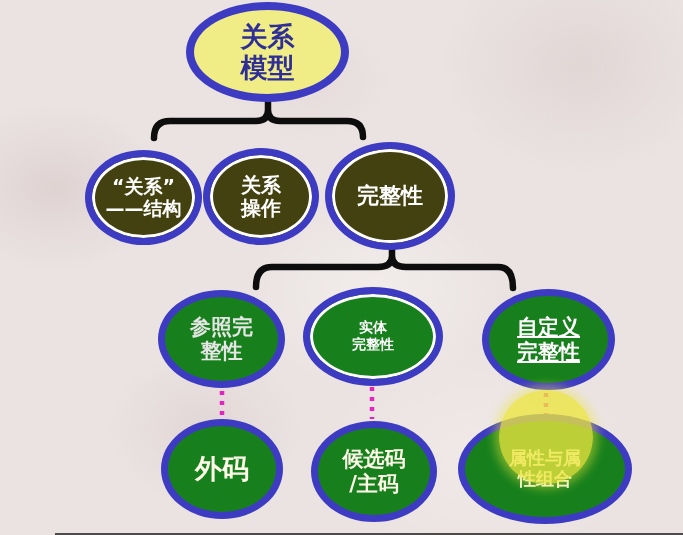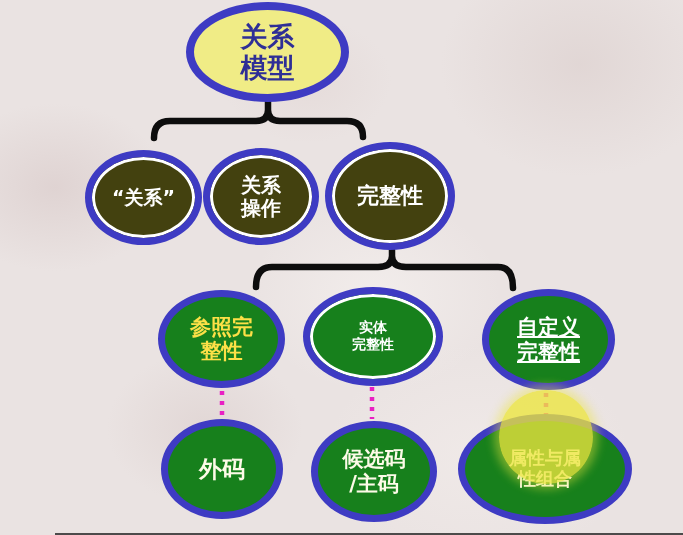--- a/index.html
+++ b/index.html
@@ -34,24 +34,24 @@
     z-index:2;
   }
   .node .line{display:block;white-space:nowrap;}
   .ring{box-shadow:inset 0 0 0 3px #ffffff;align-items:center;}
   
   .n-root{left:186px;top:2px;width:163px;height:100px;border-width:8px;
           background:#f0ec86;color:#2e2e96;font-size:27px;}
   .n-structure{left:85px;top:150px;width:117px;height:95px;background:#43410f;color:#fff;font-size:19px;}
   .n-ops{left:203px;top:148px;width:116px;height:97px;background:#43410f;color:#fff;font-size:20px;}
   .n-integrity{left:325px;top:142px;width:130px;height:108px;background:#43410f;color:#fff;font-size:22px;}
-  .n-ref{left:158px;top:290px;width:127px;height:98px;background:#17801c;color:#fde047;font-size:21px;}
+  .n-ref{left:158px;top:290px;width:127px;height:98px;background:#17801c;color:#e5e5e5;font-size:21px;}
   .n-entity{left:303px;top:287px;width:140px;height:99px;background:#17801c;color:#fff;font-size:14px;font-family:Liberation Serif, serif;}
   .n-userdef{left:482px;top:289px;width:133px;height:101px;background:#17801c;color:#fff;font-size:21px;text-decoration:underline;}
-  .n-foreign{left:161px;top:419px;width:122px;height:100px;background:#17801c;color:#fdfbe8;font-size:23px;}
+  .n-foreign{left:161px;top:419px;width:122px;height:100px;background:#17801c;color:#fdfbe8;font-size:27px;}
   .n-candidate{left:311px;top:421px;width:126px;height:101px;background:#17801c;color:#fdfbe8;font-size:21px;}
   .n-attr{left:458px;top:414px;width:174px;height:110px;background:#17801c;color:#fdfbe8;font-size:18px;}
   .highlight-spot{
     position:absolute;left:499px;top:390px;width:94px;height:94px;
     border-radius:50%;
     background:rgba(236,229,62,.78);
     box-shadow:0 0 10px 5px rgba(236,229,62,.45);
     z-index:3;
   }
   .bottom-sliver{
@@ -72,20 +72,21 @@
     <path d="M546 383 L546 414" stroke="#e821c3" stroke-width="4.5" stroke-dasharray="4 6" fill="none"></path>
   </svg>
 
   <div class="node n-root">
     <span class="line">关系</span>
     <span class="line">模型</span>
   </div>
 
   <div class="node n-structure ring">
     <span class="line">“关系”</span>
+    <span class="line">——结构</span>
   </div>
 
   <div class="node n-ops ring">
     <span class="line">关系</span>
     <span class="line">操作</span>
   </div>
 
   <div class="node n-integrity ring">
     <span class="line">完整性</span>
   </div>

